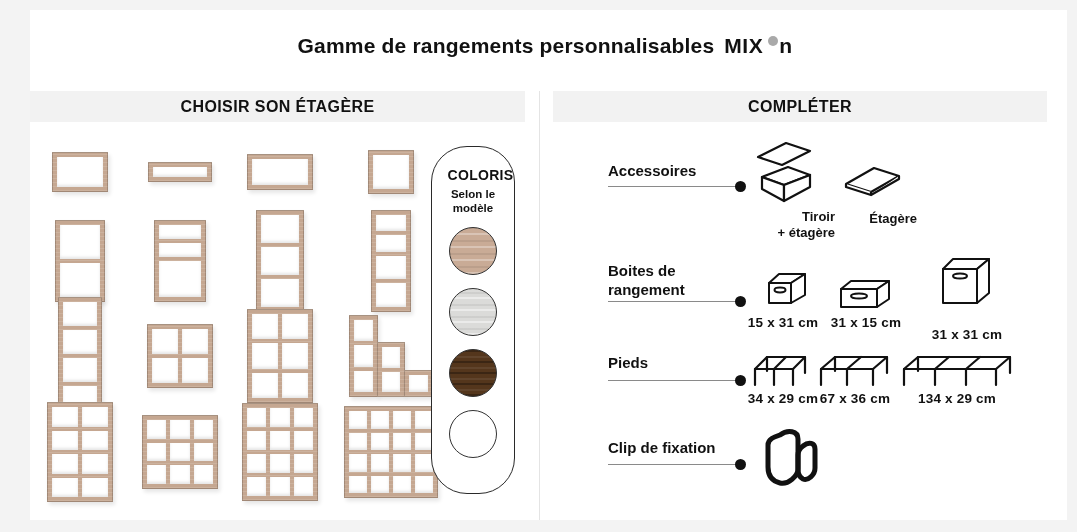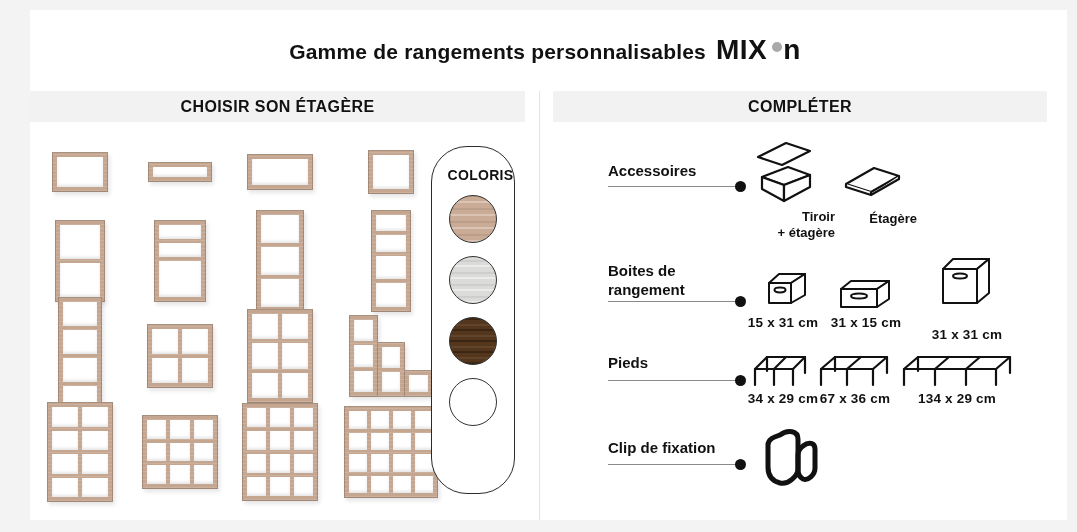--- a/index.html
+++ b/index.html
@@ -4,21 +4,21 @@
 <style>
   html,body{margin:0;padding:0;background:#f3f3f3;}
   #stage{position:relative;width:1077px;height:532px;background:#f3f3f3;
          font-family:Liberation Sans, sans-serif;color:#111;overflow:hidden;}
   .canvas{position:absolute;left:30px;top:10px;width:1037px;height:510px;background:#fff;}
 
   
   .title-row{position:absolute;left:30px;top:34px;width:1037px;display:flex;
              justify-content:center;align-items:baseline;gap:10px;}
   .title-main{font-size:21px;font-weight:800;letter-spacing:.2px;}
-  .brand{display:inline-flex;align-items:baseline;font-size:28px;font-weight:800;letter-spacing:.5px;justify-content:flex-end;}
+  .brand{display:inline-flex;align-items:baseline;font-size:21px;font-weight:800;letter-spacing:.5px;justify-content:flex-end;}
   .brand-dot{display:inline-block;width:10px;height:10px;border-radius:50%;
              margin:0 1px 0 5px;transform:translateY(-7px);}
 
   
   .panel{position:absolute;top:91px;height:429px;}
   .panel-left{left:30px;width:495px;}
   .panel-right{left:553px;width:494px;}
   .divider{position:absolute;left:539px;top:91px;width:1px;height:429px;background:#e4e4e4;}
   .panel-header{position:absolute;left:0;top:0;width:100%;height:31px;background:#f2f2f2;
                 display:flex;align-items:center;justify-content:center;
@@ -230,20 +230,24 @@
             <div class="cell"></div>
             <div class="cell"></div>
             <div class="cell"></div>
             <div class="cell"></div>
           </div>
         </div>
       </div>
 
     <div class="coloris">
       <div class="coloris-title">COLORIS</div>
+      <div class="coloris-sub">
+        <div>Selon le</div>
+        <div>modèle</div>
+      </div>
       <div class="swatch-col">
           <div class="swatch texture-wood-light" style="background-color: rgb(201, 171, 150);"></div>
           <div class="swatch texture-wood-gray" style="background-color: rgb(219, 219, 217);"></div>
           <div class="swatch texture-wood-dark" style="background-color: rgb(84, 54, 28);"></div>
           <div class="swatch" style="background-color: rgb(255, 255, 255);"></div>
         </div>
     </div>
   </div>
 
   <div class="panel panel-right">

